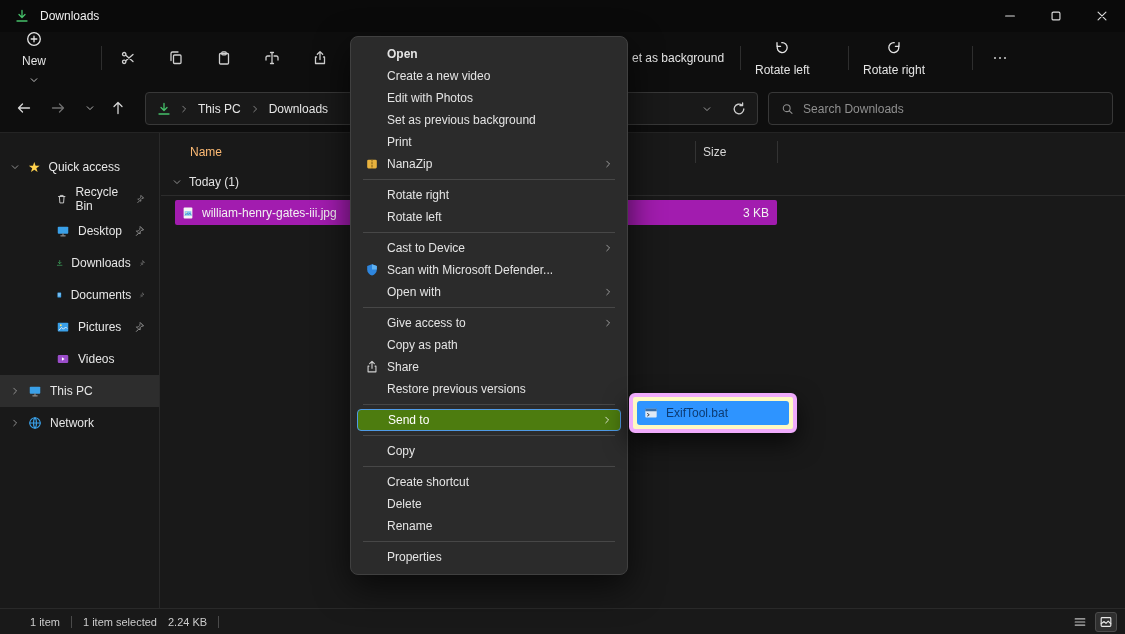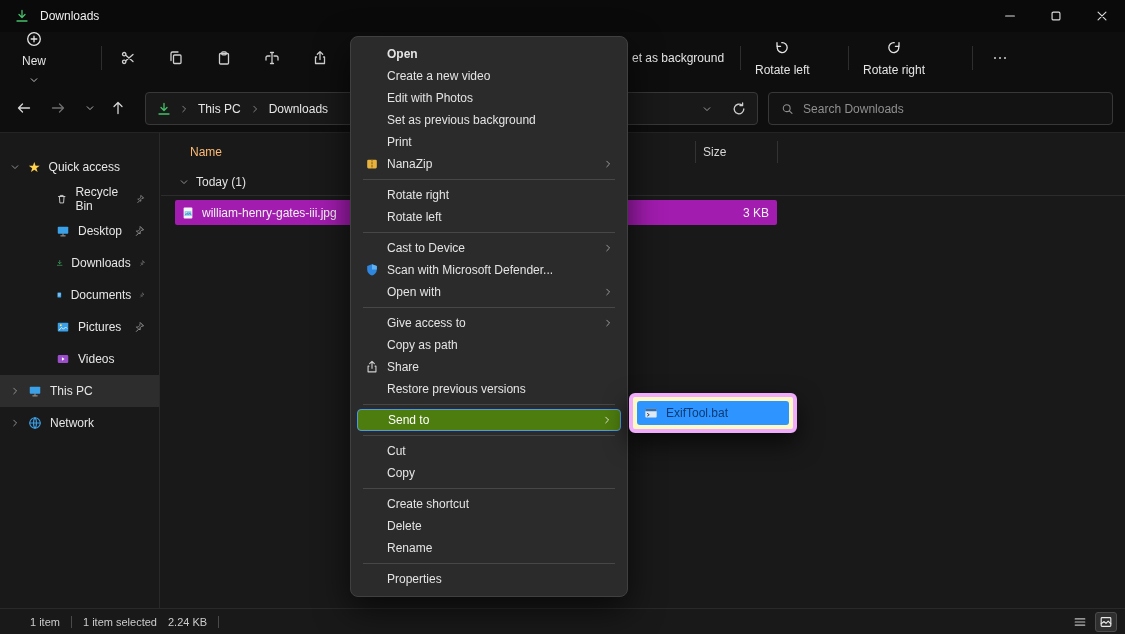--- a/index.html
+++ b/index.html
@@ -50,21 +50,21 @@
   .side-item.selected { background:#2d2d2d; }
   .pin { margin-left:auto; margin-right:14px; color:#9a9a9a; }
   .star { color:#ffd24d; font-size:14px; line-height:1; }
 
   
   .main { position:absolute; left:161px; top:133px; right:0; bottom:26px; background:#191919; }
   .main > * { position:absolute; }
   .col-name { left:29px; top:12px; color:#fdba74; }
   .col-size { left:542px; top:12px; color:#d8d8d8; }
   .col-tick { top:8px; width:1px; height:22px; background:#333333; }
-  .group-row { left:18px; top:42px; display:flex; align-items:center; gap:7px; color:#e2e2e2; }
+  .group-row { left:11px; top:42px; display:flex; align-items:center; gap:7px; color:#e2e2e2; }
   .group-line { left:0; right:0; top:62px; height:1px; background:#2c2c2c; }
   .file-row { left:14px; top:67px; width:602px; height:25px; background:#a21caf; border-radius:2px;
               display:flex; align-items:center; gap:7px; padding:0 8px 0 6px; color:#f2f2f2; }
   .file-size { margin-left:auto; color:#f2f2f2; }
 
   
   .statusbar { position:absolute; left:0; right:0; bottom:0; height:26px; background:#191919; border-top:1px solid #292929;
                display:flex; align-items:center; gap:11px; padding-left:30px; font-size:11px; color:#cccccc; }
   .ssep { width:1px; height:12px; background:#4a4a4a; }
   .view-icons { position:absolute; right:8px; top:0; height:26px; display:flex; align-items:center; gap:4px; }
@@ -460,23 +460,20 @@
       </div>
     <div class="msep"></div>
     <div class="mi hl">
       <span>Send to</span>
       <svg class="ic s10 arrow" viewBox="0 0 16 16">
           <path d="M6 3.5L10.5 8 6 12.5"></path>
         </svg>
       </div>
     <div class="msep"></div>
     <div class="mi">
-      <span>Cut</span>
-      </div>
-    <div class="mi">
       <span>Copy</span>
       </div>
     <div class="msep"></div>
     <div class="mi">
       <span>Create shortcut</span>
       </div>
     <div class="mi">
       <span>Delete</span>
       </div>
     <div class="mi">

